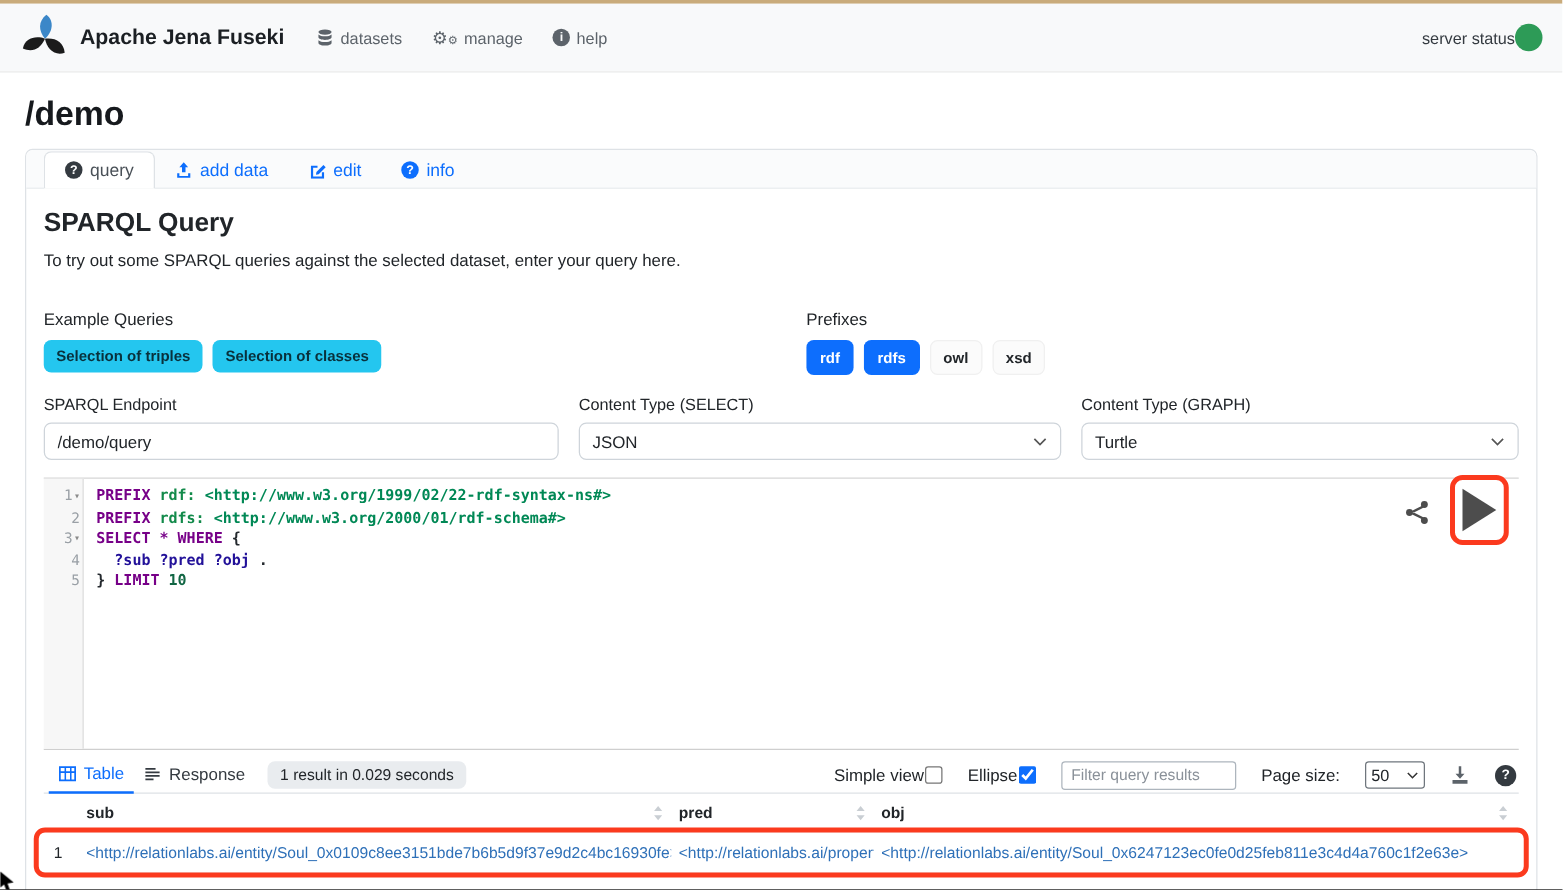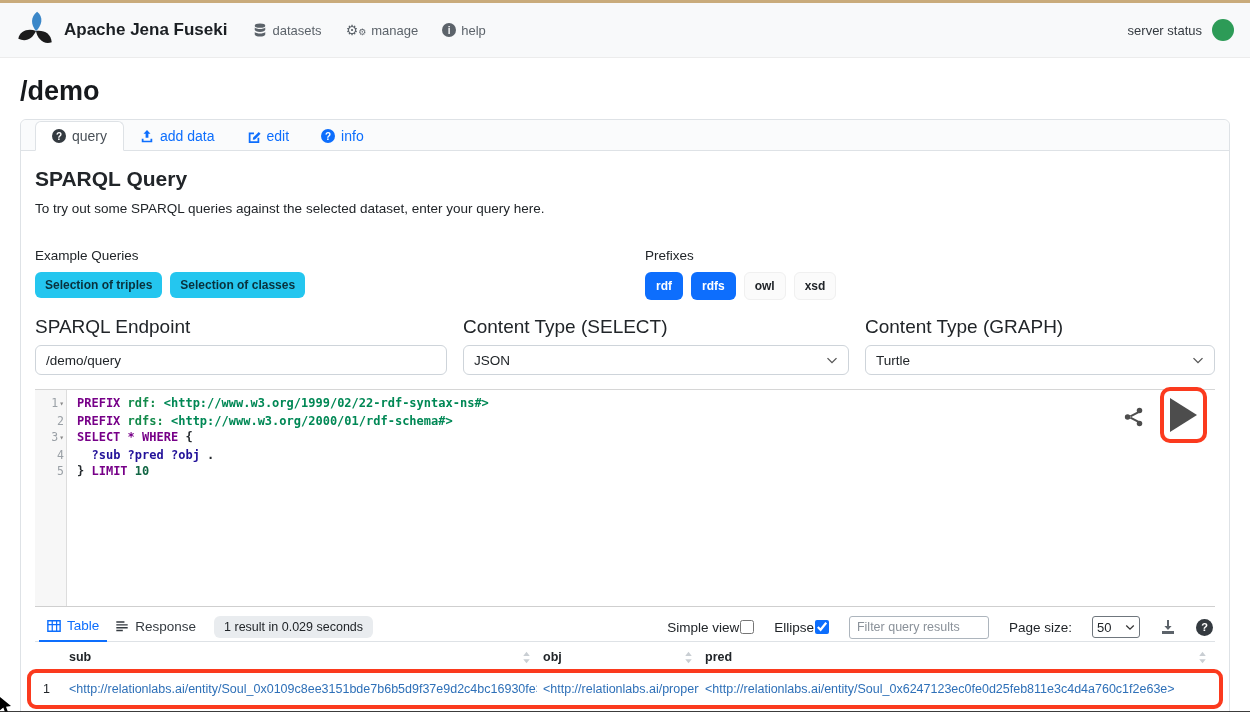--- a/index.html
+++ b/index.html
@@ -9,21 +9,21 @@
   .top-line { height:3px; background:#c9ab7b; }
 
   
   .navbar { height:55px; background:#f8f9fa; display:flex; align-items:center;
     padding:0 16px; border-bottom:1px solid #ececec; }
   .logo { width:40px; height:40px; margin-right:8px; }
   .brand { font-size:17px; font-weight:bold; color:#1b1f23; margin-right:26px; }
   .nav-item { display:flex; align-items:center; gap:5px; color:#5c636a;
     font-size:13px; margin-right:24px; cursor:pointer; }
   .nav-spacer { flex:1; }
-  .server-status { display:flex; align-items:center; gap:10px; font-size:13px; color:#343a40; }
+  .server-status { display:flex; align-items:center; font-size:13px; color:#343a40; }
   .status-dot { width:22px; height:22px; border-radius:50%; background:#2d9b57; }
   .db-icon, .gear-icon, .helpnav-icon { display:inline-flex; }
   .circle-i { width:14px; height:14px; border-radius:50%; background:#5c636a; color:#f8f9fa;
     font-size:10px; font-weight:bold; display:inline-flex; align-items:center; justify-content:center; }
   .gear-glyph { font-size:14px; color:#5c636a; line-height:1; }
 
   
   .page-title { font-size:27px; font-weight:bold; margin:18px 20px 12px; color:#16191d; }
 
   .card { margin:0 20px; border:1px solid #dee2e6; border-radius:6px; background:#fff; }
@@ -50,21 +50,21 @@
   .btn-row { display:flex; gap:8px; }
   .btn-cyan { background:#24c6ef; color:#09313c; font-size:12px; font-weight:bold;
     padding:6px 10px; border-radius:6px; border:none; cursor:pointer; }
   .btn-prefix { font-size:12px; font-weight:bold; padding:6px 10px; border-radius:6px;
     border:1px solid transparent; cursor:pointer; }
   .btn-prefix.on { background:#0d6efd; color:#fff; }
   .btn-prefix.off { background:#fbfbfb; color:#212529; border-color:#f0f0f0; }
 
   .form-row { display:flex; gap:16px; margin-top:16px; }
   .f-col1 { width:412px; } .f-col2 { width:386px; } .f-col3 { flex:1; }
-  .f-label { font-size:19px; margin-bottom:7px; }
+  .f-label { font-size:13px; margin-bottom:7px; }
   .text-input { width:100%; height:30px; border:1px solid #ced4da; border-radius:6px;
     padding:0 10px; font-size:13.5px; font-family:"Liberation Sans",sans-serif; color:#212529; }
   .fake-select { width:100%; height:30px; border:1px solid #ced4da; border-radius:6px;
     padding:0 10px; font-size:13.5px; display:flex; align-items:center;
     justify-content:space-between; background:#fff; cursor:pointer; }
 
   
   .editor { position:relative; margin-top:14px; height:218px;
     border-top:1px solid #d6d6d6; border-bottom:1px solid #cfcfcf; background:#fff; }
   .gutter-bg { position:absolute; left:0; top:0; bottom:0; width:32px; background:#f7f7f7;
@@ -337,28 +337,28 @@
       <div class="grid-head">
         <div class="th"></div>
         <div class="th">
           <span>sub</span>
           <svg class="icn" width="9" height="13" viewBox="0 0 10 16">
             <path d="M5 1l4 5H1z" fill="#c9ced3"></path>
               <path d="M5 15l4-5H1z" fill="#c9ced3"></path>
           </svg>
         </div>
         <div class="th">
-          <span>obj</span>
+          <span>pred</span>
           <svg class="icn" width="9" height="13" viewBox="0 0 10 16">
             <path d="M5 1l4 5H1z" fill="#c9ced3"></path>
               <path d="M5 15l4-5H1z" fill="#c9ced3"></path>
           </svg>
         </div>
         <div class="th">
-          <span>pred</span>
+          <span>obj</span>
           <svg class="icn" width="9" height="13" viewBox="0 0 10 16">
             <path d="M5 1l4 5H1z" fill="#c9ced3"></path>
               <path d="M5 15l4-5H1z" fill="#c9ced3"></path>
           </svg>
         </div>
       </div>
 
       <div class="row-wrap">
         <div class="grid-row">
           <div class="td">1</div>

